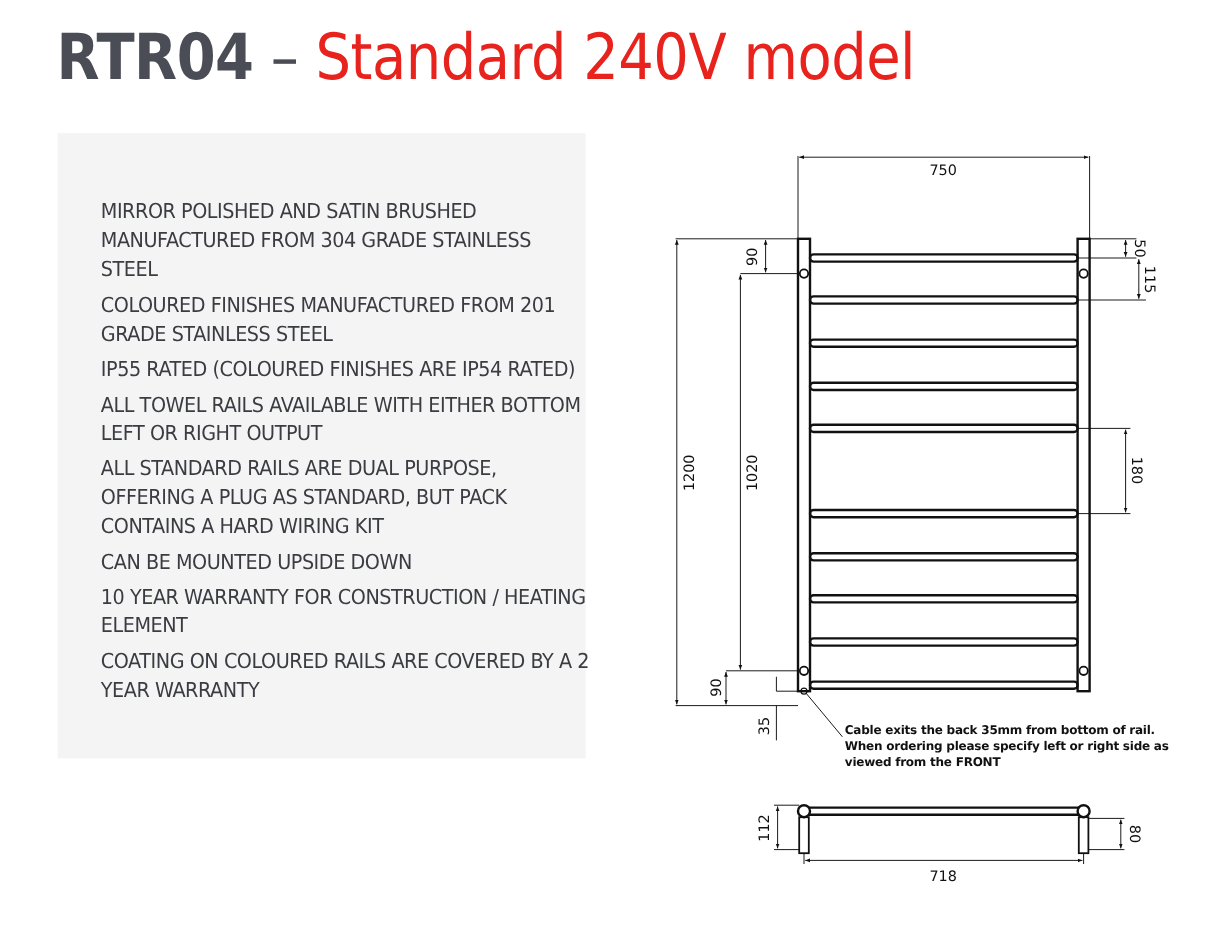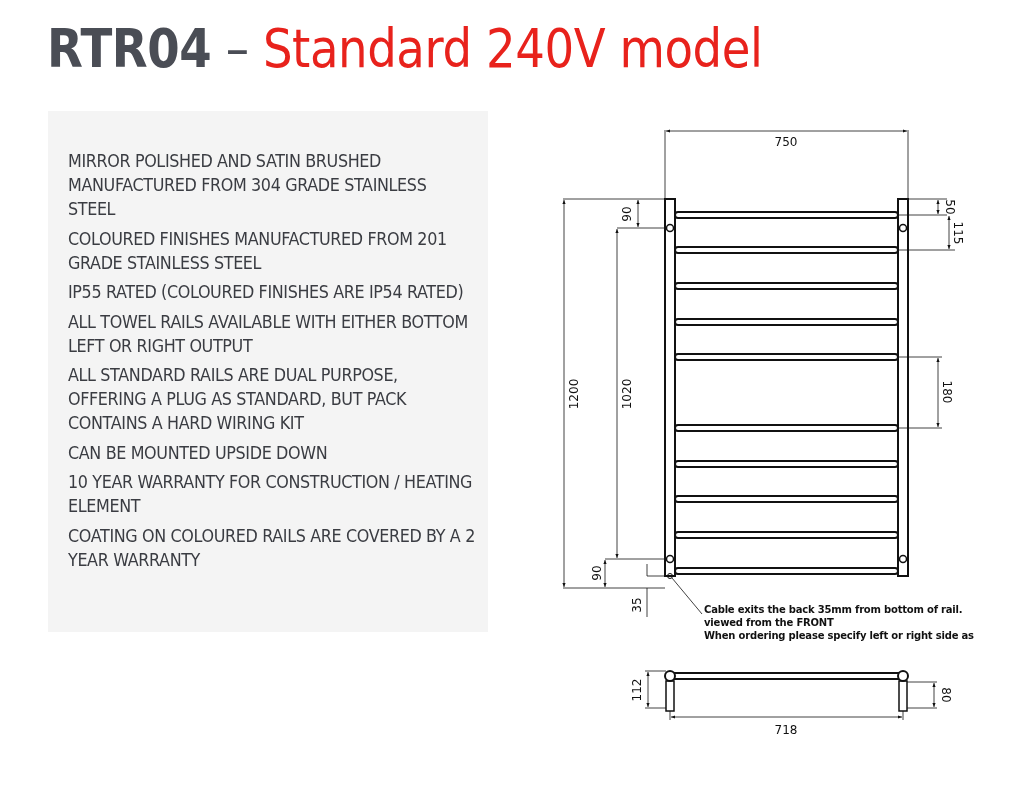--- a/index.html
+++ b/index.html
@@ -13,21 +13,21 @@
     font-size: 53px; line-height: 70px; letter-spacing: -0.5px; white-space: nowrap;
     transform: scaleX(0.88); transform-origin: left top;
   }
   .title .code { color: #4a4d55; font-weight: bold; }
   .title .sep { color: #4a4d55; }
   .title .model { color: #e8221c; }
   .spec-panel {
     position: absolute; left: 48px; top: 111px; width: 440px; height: 521px;
     background: #f4f4f4;
   }
-  .spec-list { list-style: none; margin: 0; padding: 0; position: absolute; left: 20px; top: 38px; width: 410px; }
+  .spec-list { list-style: none; margin: 16px; padding: 0; position: absolute; left: 20px; top: 38px; width: 410px; }
   .spec-list li {
     font-family: "DejaVu Sans", sans-serif; font-size: 17.2px; line-height: 24px;
     color: #3a3c42; margin-bottom: 5.5px; letter-spacing: -0.4px;
     transform: scaleX(0.93); transform-origin: left top; width: 440px;
   }
   .drawing { position: absolute; left: 0; top: 0; width: 1024px; height: 789px; }
   .dim-text { font-family: "DejaVu Sans", sans-serif; font-size: 12px; fill: #111; }
   .note {
     position: absolute; left: 704px; top: 603px; width: 260px;
     font-family: "DejaVu Sans", sans-serif; font-size: 10px; line-height: 13px; color: #111;
@@ -157,15 +157,15 @@
   </g>
   <g>
     <text class="dim-text" transform="translate(641,690) rotate(-90)" text-anchor="middle">112</text>
     <text class="dim-text" transform="translate(942,695) rotate(90)" text-anchor="middle">80</text>
     <text class="dim-text" x="786" y="734" text-anchor="middle">718</text>
   </g>
 </svg>
 
 <div class="note">
   <div>Cable exits the back 35mm from bottom of rail.</div>
+  <div>When ordering please specify left or right side as</div>
   <div>viewed from the FRONT</div>
-  <div>When ordering please specify left or right side as</div>
 </div>
 
 </body></html>

